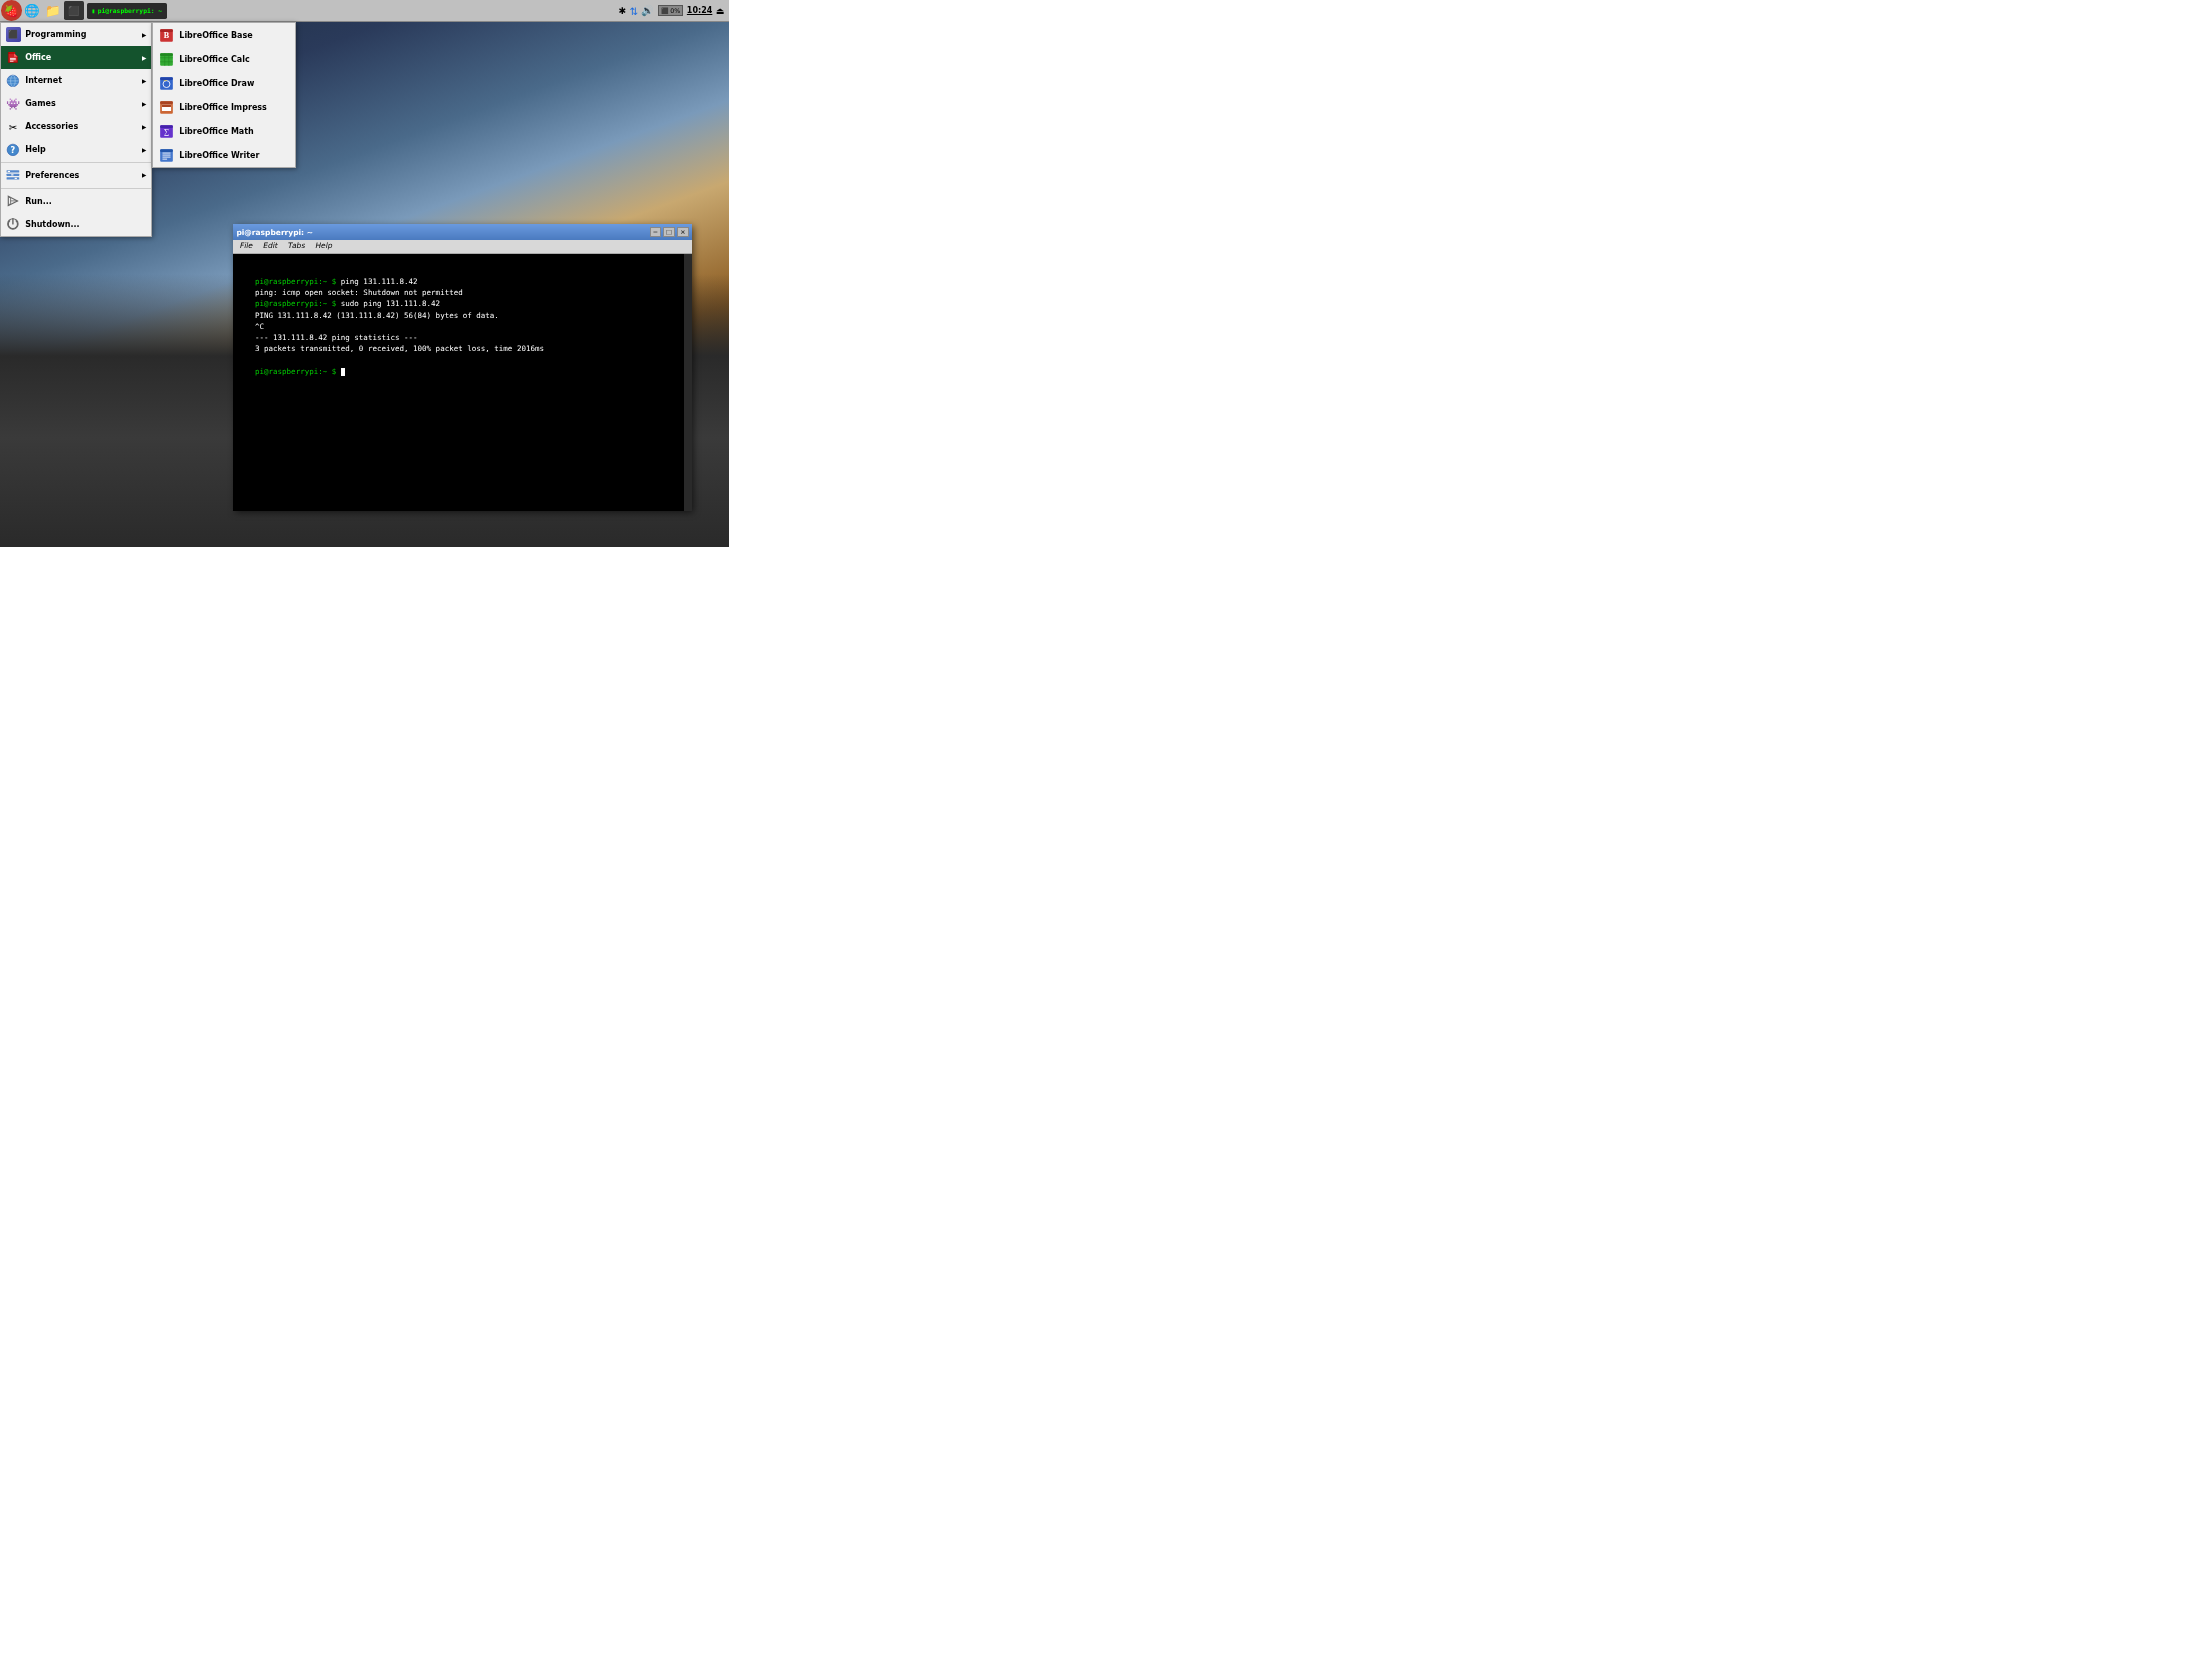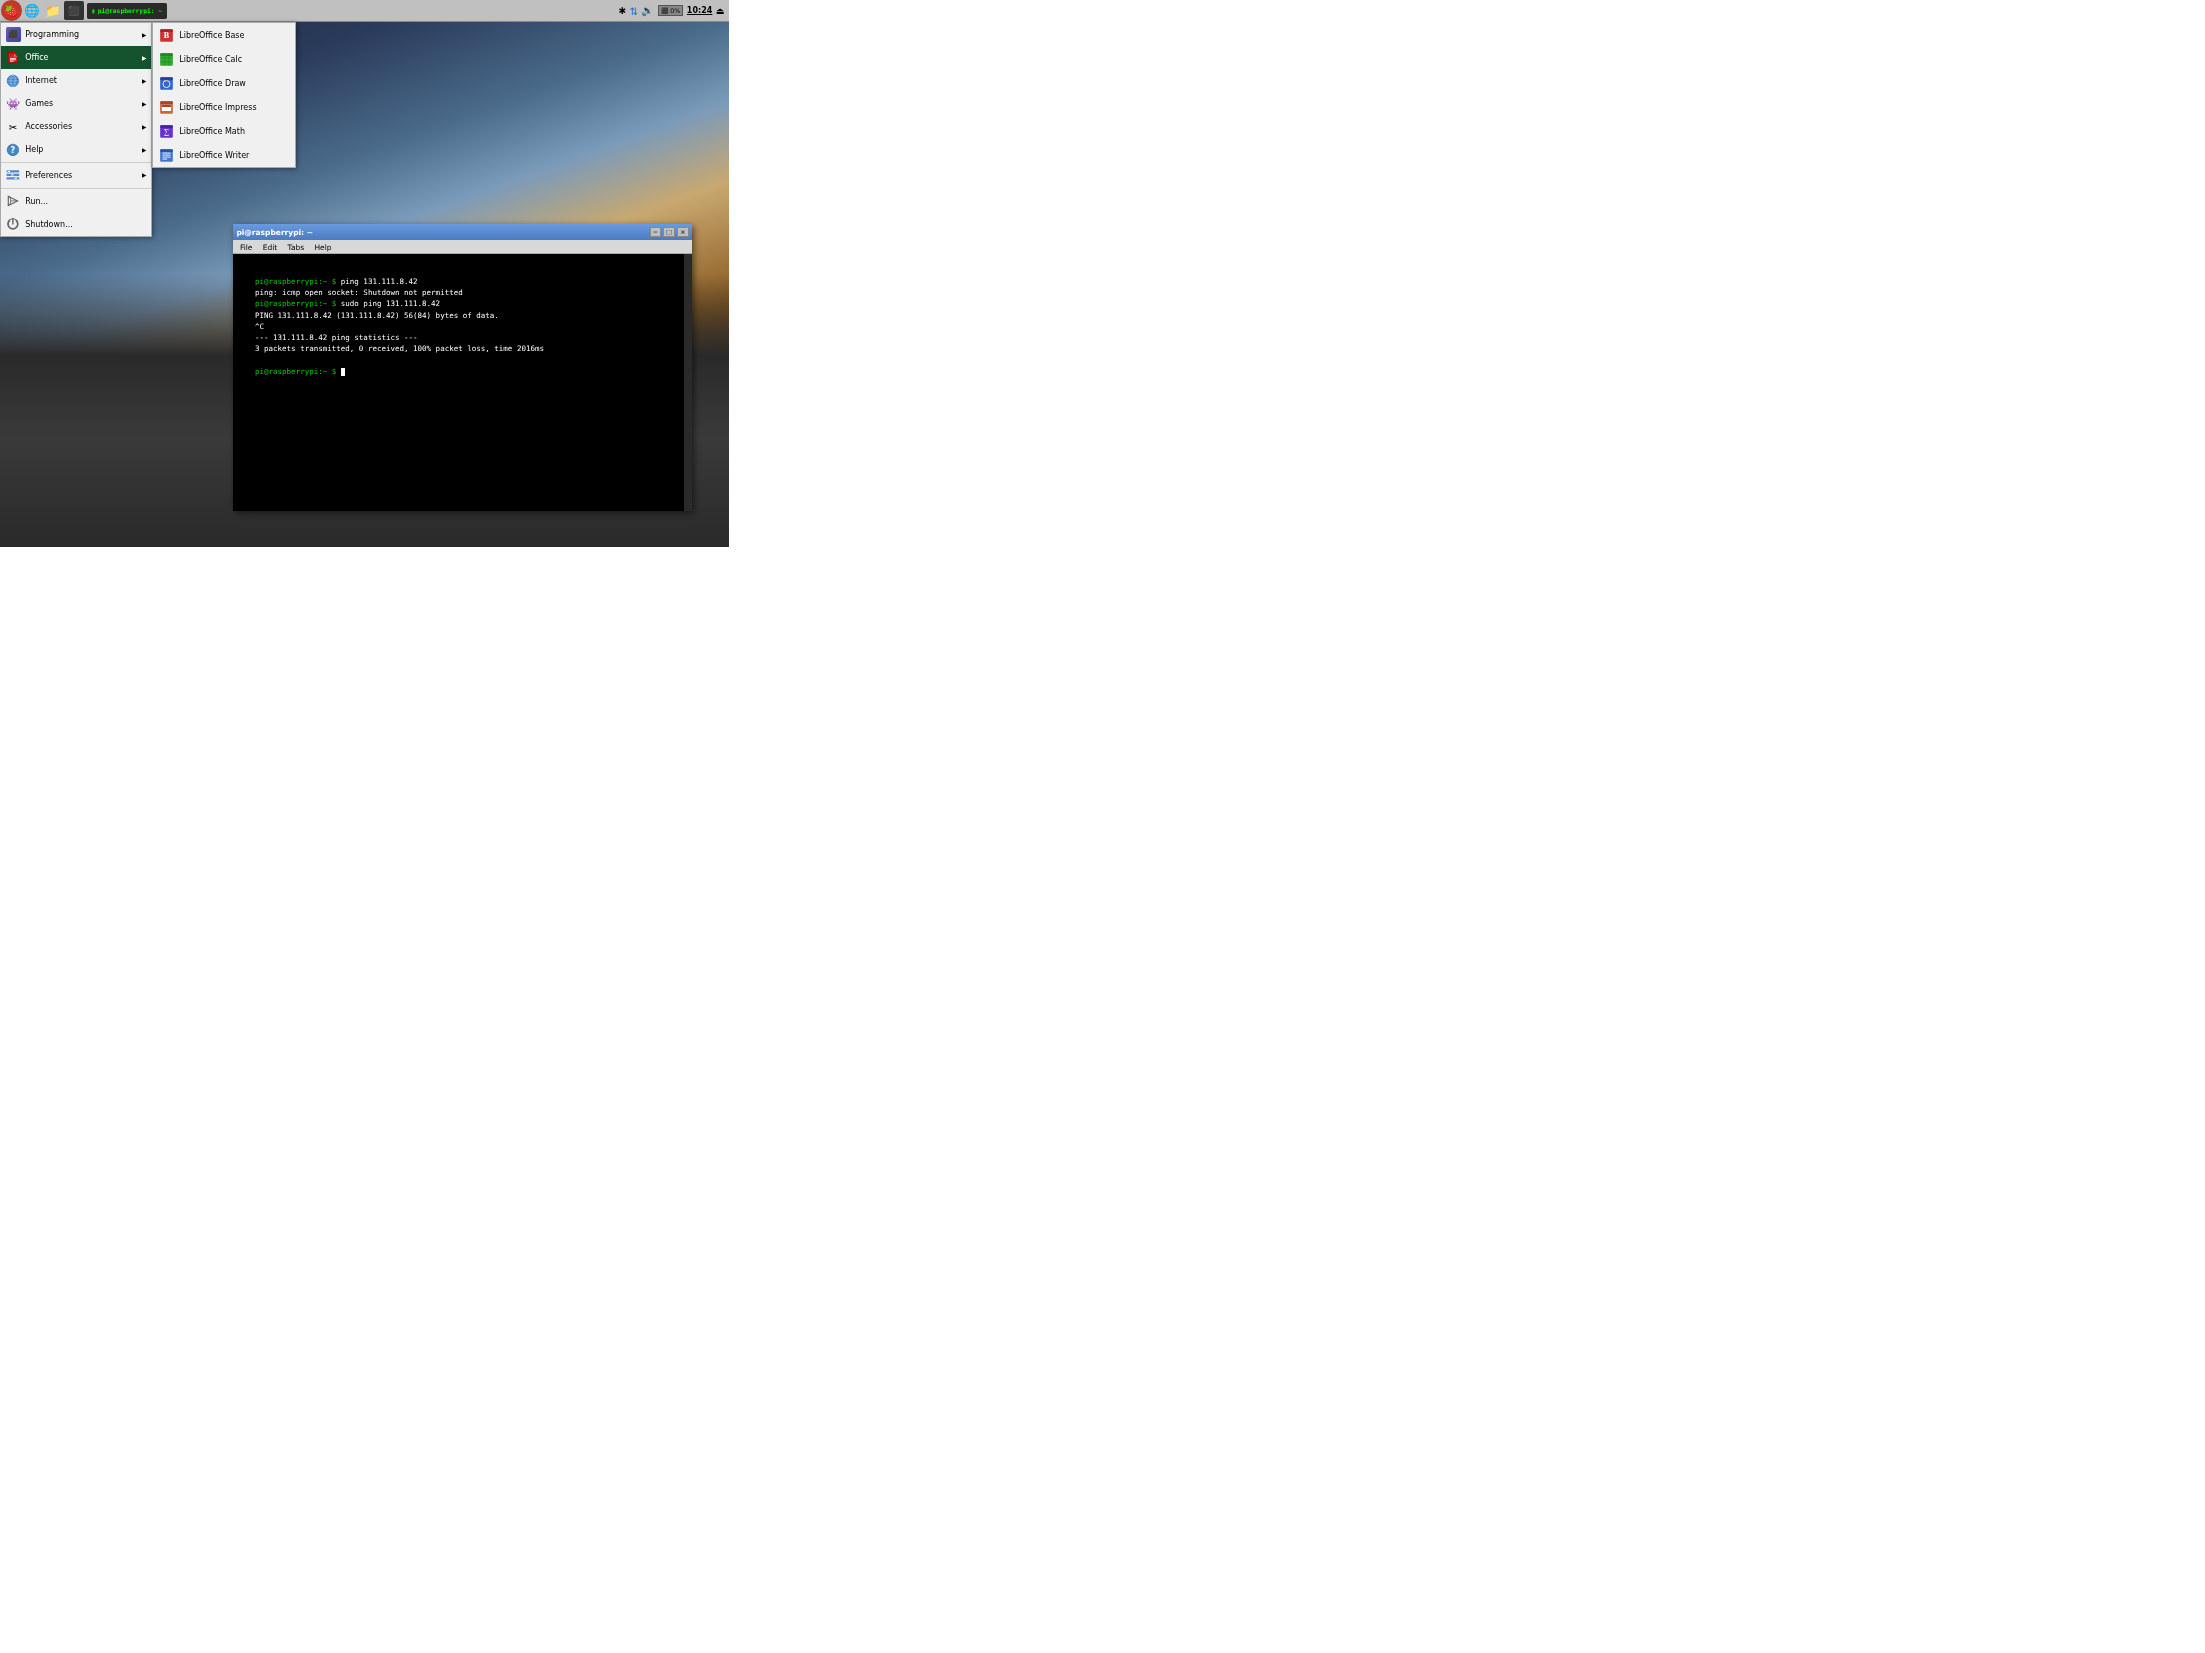--- a/index.html
+++ b/index.html
@@ -156,20 +156,21 @@
       display: flex;
       align-items: center;
       justify-content: center;
       font-size: 10.3px;
       flex-shrink: 0;
     }
 
     .menu-item-label {
       flex: 1;
       font-size: 8px;
+      font-weight: bold;
     }
 
     .menu-item-arrow {
       font-size: 5.7px;
       margin-left: auto;
     }
 
     .menu-divider {
       height: 0.6px;
       background: #ccc;
@@ -249,24 +250,25 @@
       justify-content: center;
       font-size: 6.3px;
       cursor: pointer;
       color: #333;
     }
 
     .terminal-menubar {
       background: #d8d8d8;
       height: 13.8px;
       display: flex;
-      align-items: flex-end;
+      align-items: flex-start;
       padding: 0 2.3px;
       gap: 1.1px;
       border-bottom: 0.6px solid #aaa;
+      font-style: italic;
     }
 
     .terminal-menu-item {
       padding: 1.1px 4.6px;
       font-size: 7.5px;
       cursor: pointer;
     }
 
     .terminal-body {
       flex: 1;

